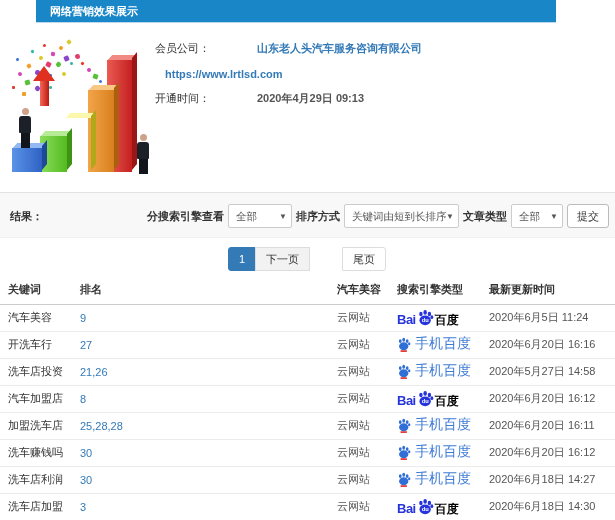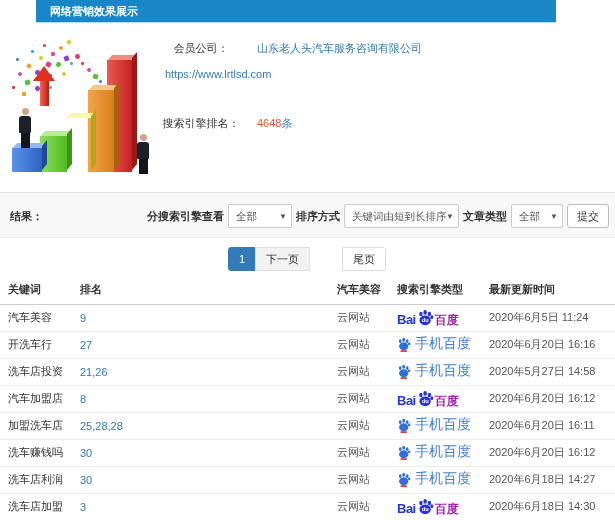--- a/index.html
+++ b/index.html
@@ -14,22 +14,22 @@
     position:absolute; left:0; top:0; width:520px; height:23px;
     background:#1886c7; border-bottom:1px solid #bcd9ec;margin-left:36px;
   }
   .topbar .title {
     color:#fff; font-size:11px; font-weight:bold; line-height:23px; padding-left:14px;
   }
   
   .info-section { position:absolute; left:0; top:24px; width:615px; height:168px; background:#fff; }
   .info-rows { position:absolute; left:155px; top:12px; }
   .info-row { display:flex; align-items:center; height:25px; }
-  .info-label { width:92px; text-align:center; color:#333; }
-  .info-value { margin-left:10px; }
+  .info-label { width:92px; text-align:left; color:#333; }
+  .info-value { margin-left:10px;font-weight:bold; }
   .v-link { color:#337ab7; text-decoration:none; cursor:pointer; }
   .v-text { color:#555; }
   .v-rank-num { color:#f4502d; }
   .v-rank-suffix { color:#337ab7; }
   
   .illus { position:absolute; left:4px; top:4px; width:152px; height:158px; }
   .bar { position:absolute; bottom:14px; }
   .bar::before { content:""; position:absolute; top:-5px; left:3px; width:100%; height:5px;
     background:var(--t); transform:skewX(-42deg); }
   .bar::after { content:""; position:absolute; top:-2px; right:-5px; width:5px; height:100%;
@@ -81,21 +81,21 @@
   
   .table-area { position:absolute; left:0; top:276px; width:615px; }
   table { width:615px; border-collapse:collapse; table-layout:fixed; font-size:11px;padding-left:12px; }
   th { text-align:left; font-weight:bold; color:#333; height:28px; border-bottom:1px solid #ccc; }
   td { height:27px; border-bottom:1px solid #ececec; color:#555; }
   th:first-child, td:first-child { padding-left:8px; }
   .c-kw { color:#333; }
   .c-rank { color:#337ab7; cursor:pointer; }
   .bd-logo { display:inline-flex; align-items:flex-end; line-height:1; }
   .bd-bai { color:#2634dc; font-weight:bold; font-size:13px; letter-spacing:-0.5px; }
-  .bd-cn  { color:#a21caf; font-weight:bold; font-size:12px; }
+  .bd-cn  { color:#000000; font-weight:bold; font-size:12px; }
   .bd-paw { margin:0 1px; }
   .bdm-logo { display:inline-flex; align-items:center; gap:4px; }
   .bdm-text { color:#3f7cd6; font-size:14px; }
 </style>
 </head>
 <body>
 
 <div class="topbar">
   <div class="title">网络营销效果展示</div>
 </div>
@@ -154,24 +154,22 @@
 
   <div class="info-rows">
     <div class="info-row">
       <span class="info-label">会员公司：</span>
       <a class="info-value v-link">山东老人头汽车服务咨询有限公司</a>
     </div>
     <div class="info-row">
       <a class="info-value v-link">https://www.lrtlsd.com</a>
     </div>
     <div class="info-row">
-    </div>
-    <div class="info-row">
-      <span class="info-label">搜索引擎排名：</span>
-      <span class="info-value"><span class="v-rank-num">4648</span><span class="v-rank-suffix">条</span></span>
+      <span class="info-label">开通时间：</span>
+      <span class="info-value v-text">2020年4月29日 09:13</span>
     </div>
   </div>
 </div>
 
 <div class="filter-band">
   <span class="result-label">结果：</span>
   <div class="filter-controls">
     <span class="filter-label">分搜索引擎查看</span>
     <div class="select sel-engine">
       <span>全部</span>

